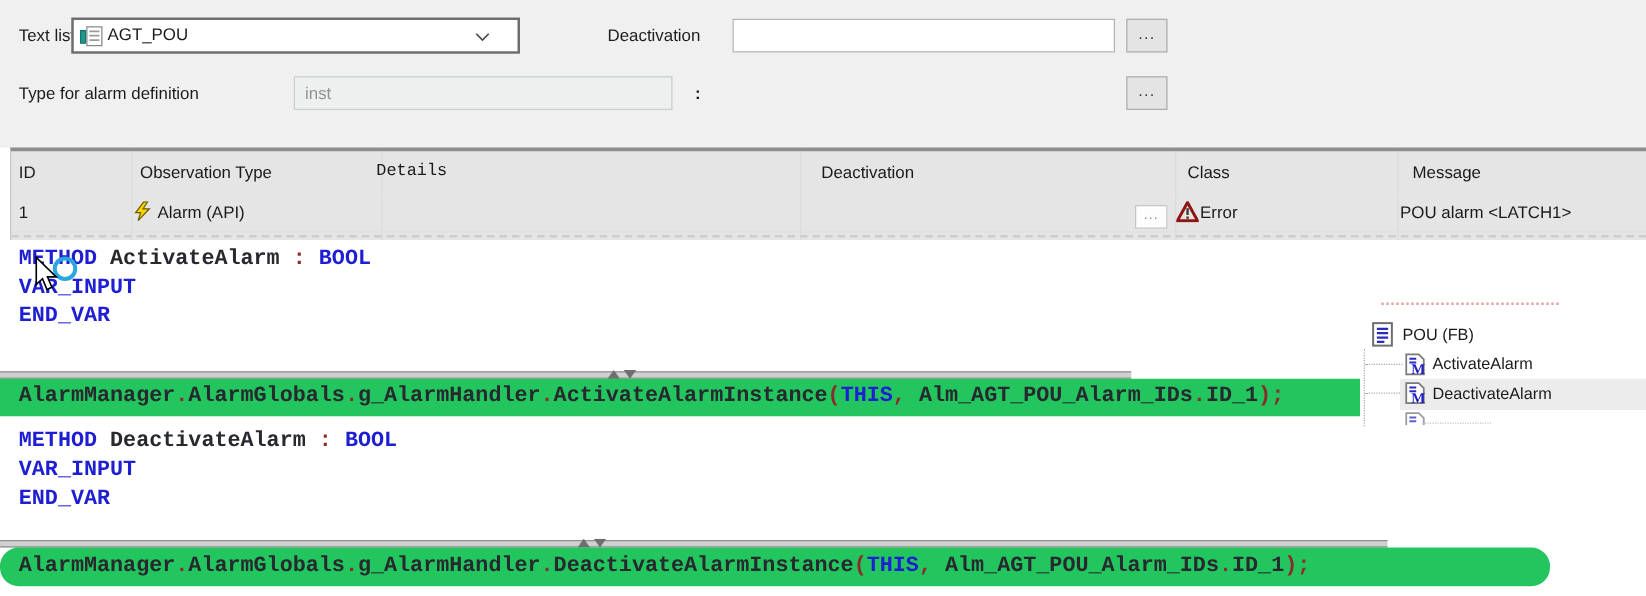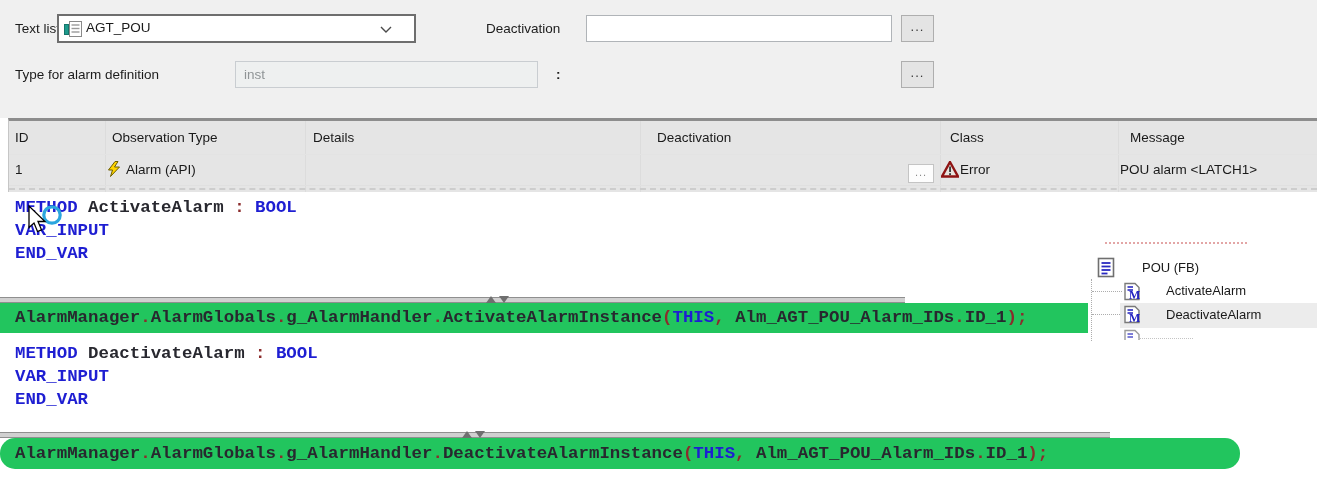--- a/index.html
+++ b/index.html
@@ -23,21 +23,21 @@
   
   .codeline{white-space:pre;font-family:"Liberation Mono",monospace;font-weight:700;font-size:17.4px;
             line-height:23px;padding-left:15px;}
   .kw{color:#1e1ed2;}
   .idn{color:#28282f;}
   .op{color:#8b2c2c;}
   .splitter{background:#d0d0d0;border-top:1px solid #8f8f8f;border-bottom:1px solid #8f8f8f;height:4px;box-sizing:content-box;}
   .yellow{background:#22c55e;}
   .yellow .codeline{font-size:17.4px;}
   
-  .treelbl{font-size:13px;color:#1a1a1a;line-height:16px;margin-left:20px;}
+  .treelbl{font-size:13px;color:#1a1a1a;line-height:16px;}
   .dotv{border-left:1px dotted #adadad;width:0;}
   .doth{border-top:1px dotted #adadad;height:0;}
 </style>
 </head>
 <body>
 
 <div id="toppanel" class="abs">
 
   <div class="abs lbl" style="left:15px;top:21px;">Text list</div>
 
@@ -73,21 +73,21 @@
 
 <div id="tablewrap" class="abs">
   <div class="gridv" style="left:96px;"></div>
   <div class="gridv" style="left:296px;"></div>
   <div class="gridv" style="left:631px;"></div>
   <div class="gridv" style="left:931px;"></div>
   <div class="gridv" style="left:1109px;"></div>
 
   <div class="hlbl" style="left:6px;">ID</div>
   <div class="hlbl" style="left:103px;">Observation Type</div>
-  <div class="hlbl" style="left:304px;">Details</div>
+  <div class="hlbl" style="left:292px;font-family:Liberation Mono, monospace;">Details</div>
   <div class="hlbl" style="left:648px;">Deactivation</div>
   <div class="hlbl" style="left:941px;text-align:center;">Class</div>
   <div class="hlbl" style="left:1121px;">Message</div>
 
   <div class="abs" style="left:0;top:33px;width:1308px;height:1px;background:#e3e3e3;"></div>
 
   <div>
     <div class="cell" style="left:6px;">1</div>
 
     <svg class="abs" style="left:98px;top:40px;" width="14" height="16" viewBox="0 0 14 16">

